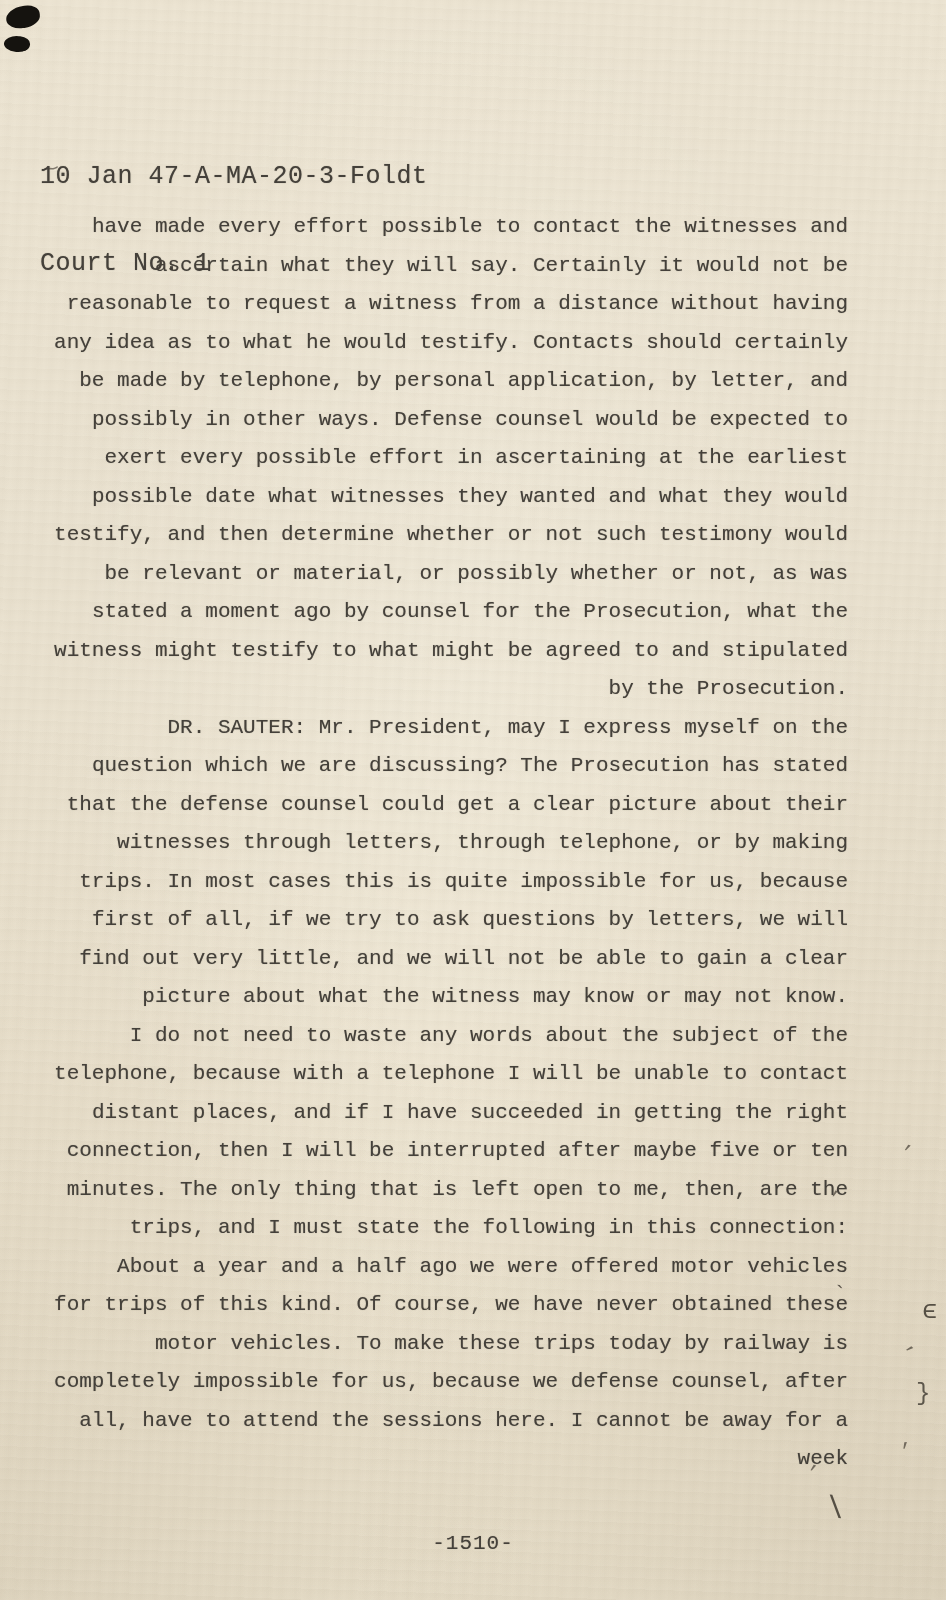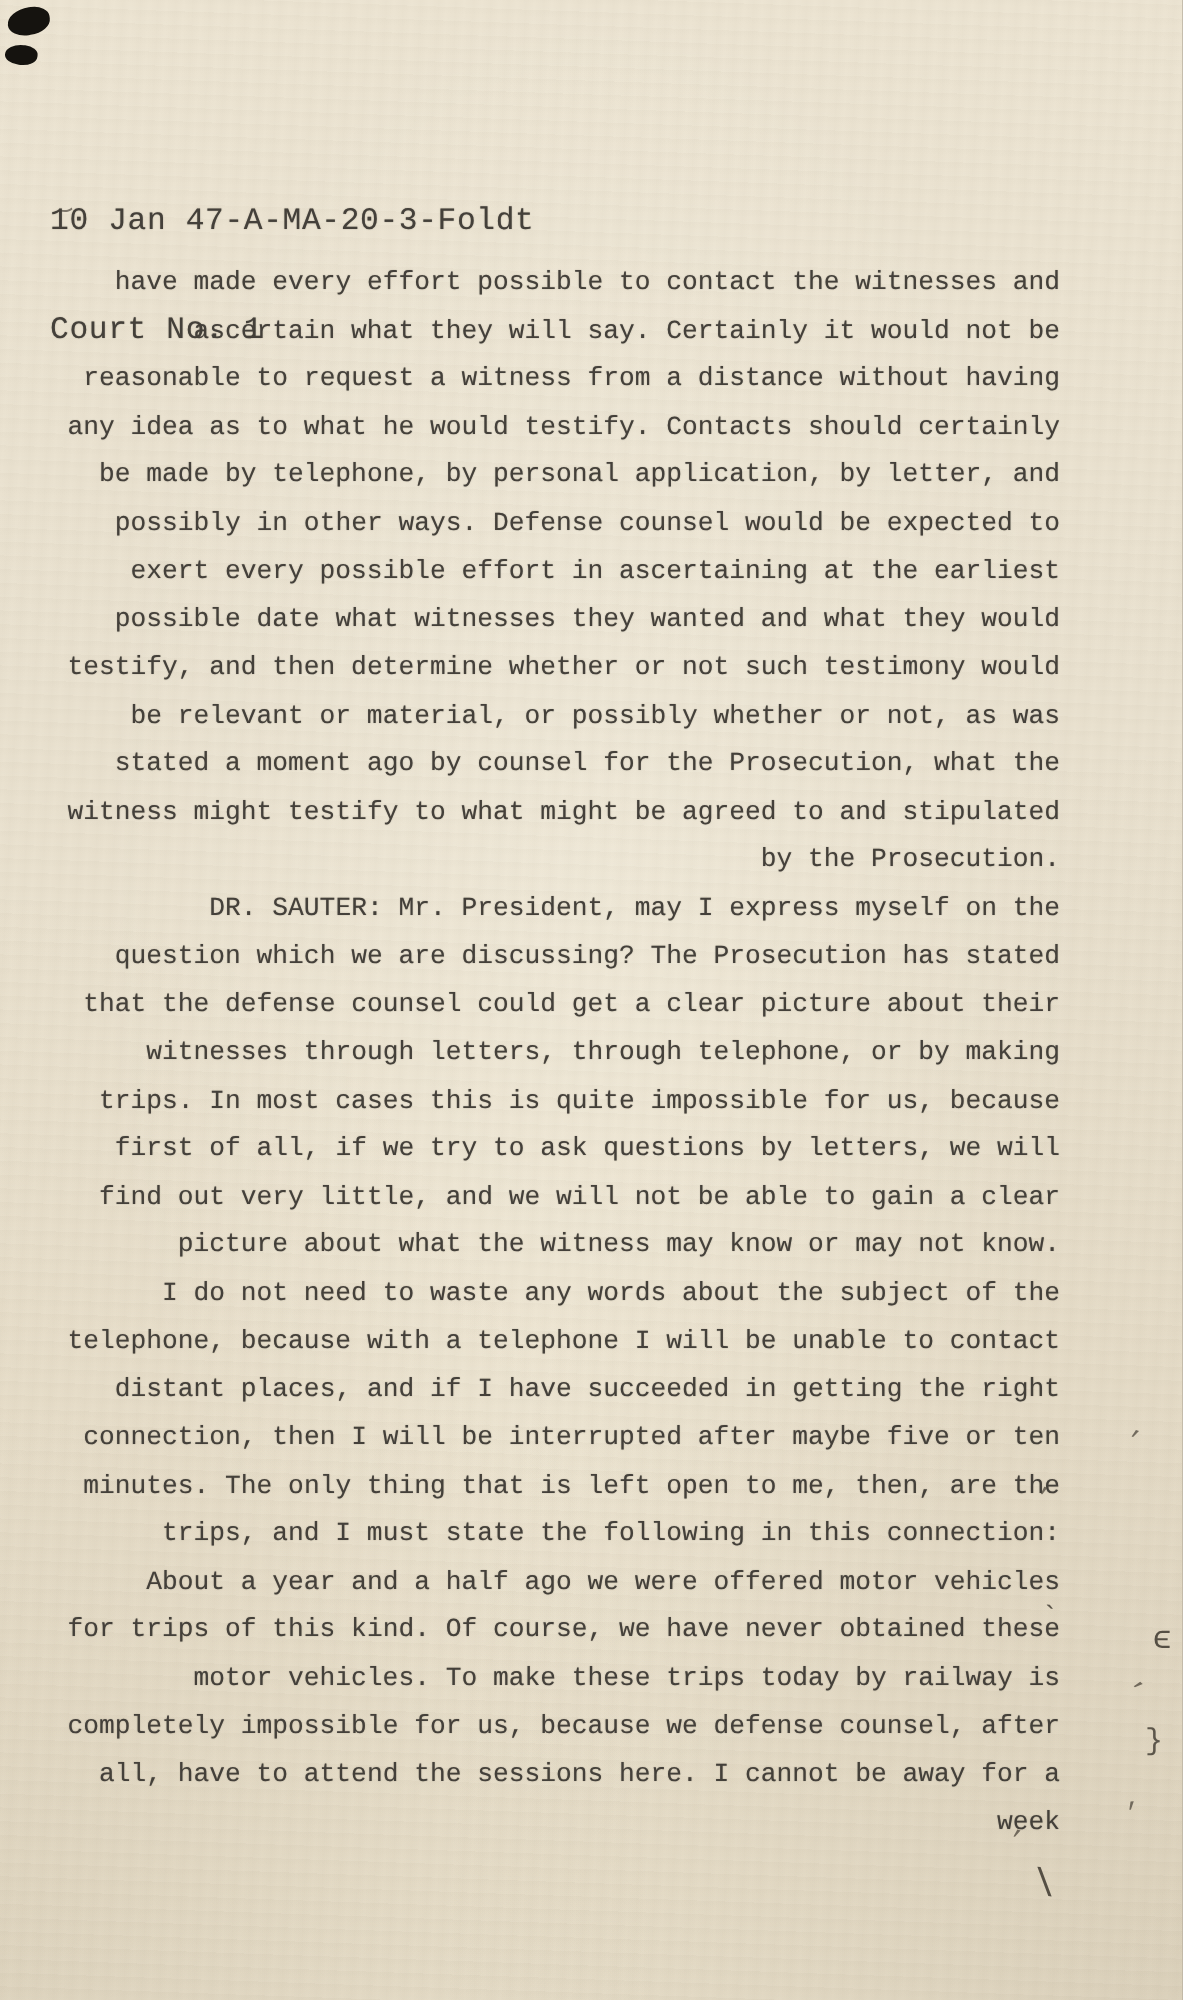--- a/index.html
+++ b/index.html
@@ -114,20 +114,21 @@
     <div>Court No. 1</div>
   </div>
 
   <div class="body-text">
     <p>have made every effort possible to contact the witnesses and ascertain what they will say.  Certainly it would not be reasonable to request a witness from a distance without having any idea as to what he would testify.  Contacts should certainly be made by telephone, by personal application, by letter, and possibly in other ways.  Defense counsel would be expected to exert every possible effort in ascertaining at the earliest possible date what witnesses they wanted and what they would testify, and then determine whether or not such testimony would be relevant or material, or possibly whether or not, as was stated a moment ago by counsel for the Prosecution, what the witness might testify to what might be agreed to and stipulated by the Prosecution.</p>
     <p class="indented">DR. SAUTER:  Mr. President, may I express myself on the question which we are discussing?  The Prosecution has stated that the defense counsel could get a clear picture about their witnesses through letters, through telephone, or by making trips. In most cases this is quite impossible for us, because first of all, if we try to ask questions by letters, we will find out very little, and we will not be able to gain a clear picture about what the witness may know or may not know.</p>
     <p class="indented">I do not need to waste any words about the subject of the telephone, because with a telephone I will be unable to contact distant places, and if I have succeeded in getting the right connection, then I will be interrupted after maybe five or ten minutes.  The only thing that is left open to me, then, are the trips, and I must state the following in this connection:</p>
     <p class="indented">About a year and a half ago we were offered motor vehicles for trips of this kind.  Of course, we have never obtained these motor vehicles.  To make these trips today by railway is completely impossible for us, because we defense counsel, after all, have to attend the sessions here.  I cannot be away for a week</p>
   </div>
 
+  <div class="footer">-1510-</div>
 
   <span class="stray s1">’</span>
   <span class="stray s2">’</span>
   <span class="stray s3">`</span>
   <span class="stray s4">ϵ</span>
   <span class="stray s5">’</span>
   <span class="stray s6">}</span>
   <span class="stray s7">,</span>
   <span class="stray s8">’</span>
   <span class="stray s9">\</span>

